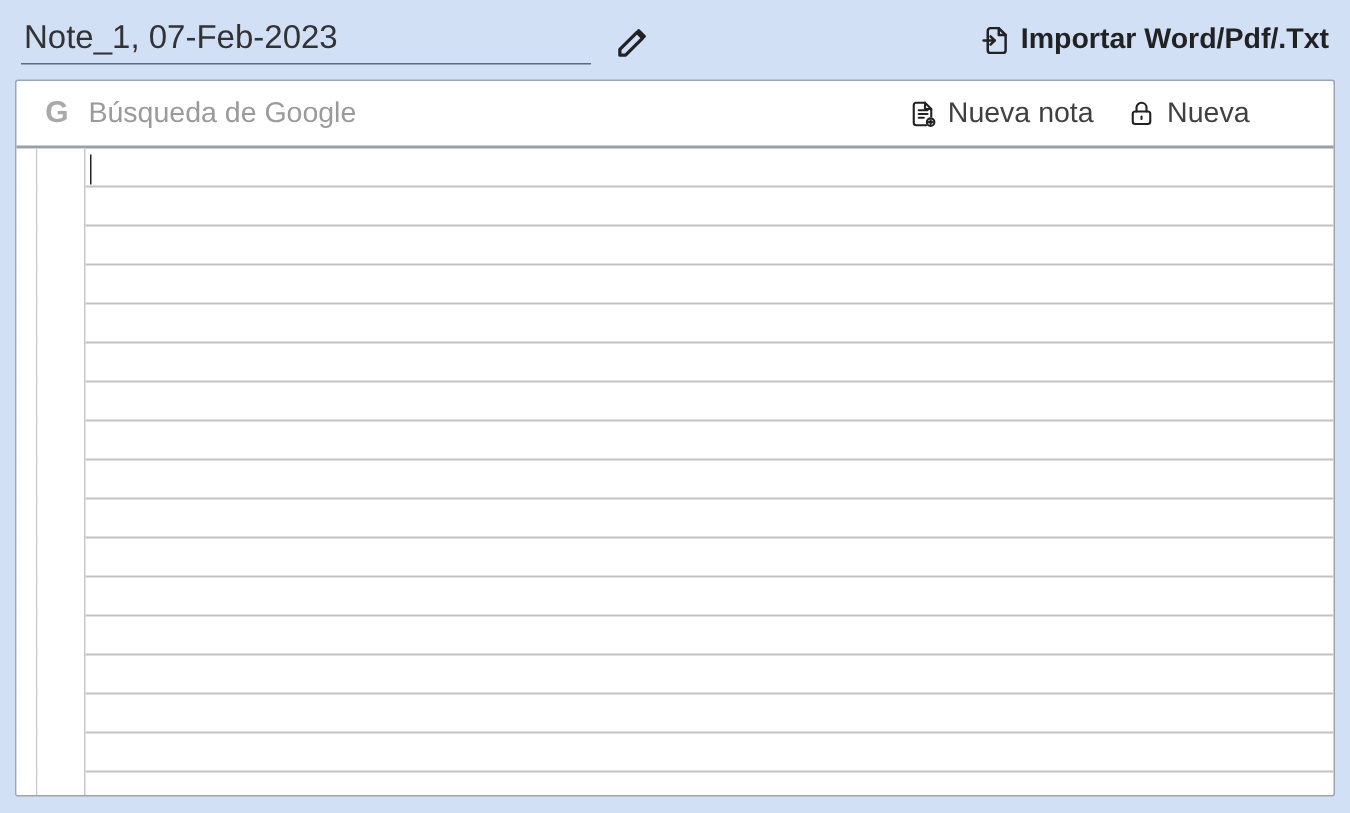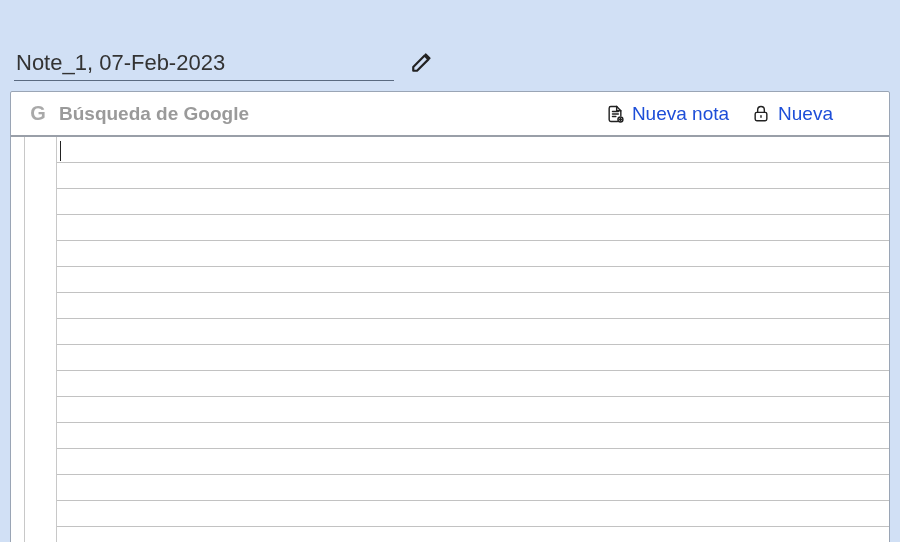--- a/index.html
+++ b/index.html
@@ -9,24 +9,23 @@
     }
     body {
       font-family: "Segoe UI", Arial, sans-serif;
       background: #d1e0f5;
       width: 900px;
       height: 542px;
       overflow: hidden;
     }
     .topbar {
       display: flex;
-      align-items: flex-start;
+      align-items: center;
       padding: 10px 14px 8px 14px;
       gap: 10px;
-      margin-top: 38px;
     }
     .title-input {
       flex: 0 0 380px;
       background: transparent;
       border: none;
       border-bottom: 1px solid #5a6a80;
       font-size: 22px;
       color: #333;
       padding: 2px 2px 4px 2px;
       outline: none;
@@ -80,37 +79,36 @@
       width: 22px;
       text-align: center;
     }
     .search-input {
       flex: 1;
       border: none;
       outline: none;
       font-size: 19px;
       color: #333;
       font-family: inherit;
-      font-weight: bold;
     }
     .search-input::placeholder {
       color: #9a9a9a;
     }
     .toolbar-actions {
       display: flex;
       align-items: center;
       gap: 22px;
       margin-right: 40px;
     }
     .toolbar-btn {
       display: flex;
       gap: 7px;
       cursor: pointer;
       font-size: 19px;
-      color: #1d4ed8;
+      color: #404040;
     }
     .lines-area {
       flex: 1;
       position: relative;
       overflow: hidden;
     }
     .lines-area .margin-left {
       position: absolute;
       left: 0;
       top: 0;
@@ -169,20 +167,31 @@
 
 <div class="topbar">
   <input type="text" class="title-input" value="Note_1, 07-Feb-2023" style="">
   <span class="edit-icon">
     <svg width="26" height="26" viewBox="0 0 24 24" fill="none" stroke="#222" stroke-width="2" stroke-linecap="round" stroke-linejoin="round">
       <path d="M3 17.5V21h3.5L17 10.5l-3.5-3.5L3 17.5z"></path>
       <path d="M14.5 6l3.5 3.5"></path>
     </svg>
   </span>
   <div class="topbar-spacer"></div>
+  <div class="import-btn">
+    <span>
+      <svg width="22" height="22" viewBox="0 0 24 24" fill="none" stroke="#222" stroke-width="1.8" stroke-linecap="round" stroke-linejoin="round">
+        <path d="M14 3H8a2 2 0 0 0-2 2v14a2 2 0 0 0 2 2h9a2 2 0 0 0 2-2V8l-5-5z"></path>
+        <path d="M14 3v5h5"></path>
+        <path d="M3 12h8"></path>
+        <path d="M8 9l3 3-3 3"></path>
+      </svg>
+    </span>
+    <span>Importar Word/Pdf/.Txt</span>
+  </div>
 </div>
 
 <div class="note-panel">
   <div class="toolbar">
     <div class="search-wrap">
       <span class="g-icon">G</span>
       <input type="text" class="search-input" placeholder="Búsqueda de Google" style="">
     </div>
     <div class="toolbar-actions">
       <div class="toolbar-btn">

